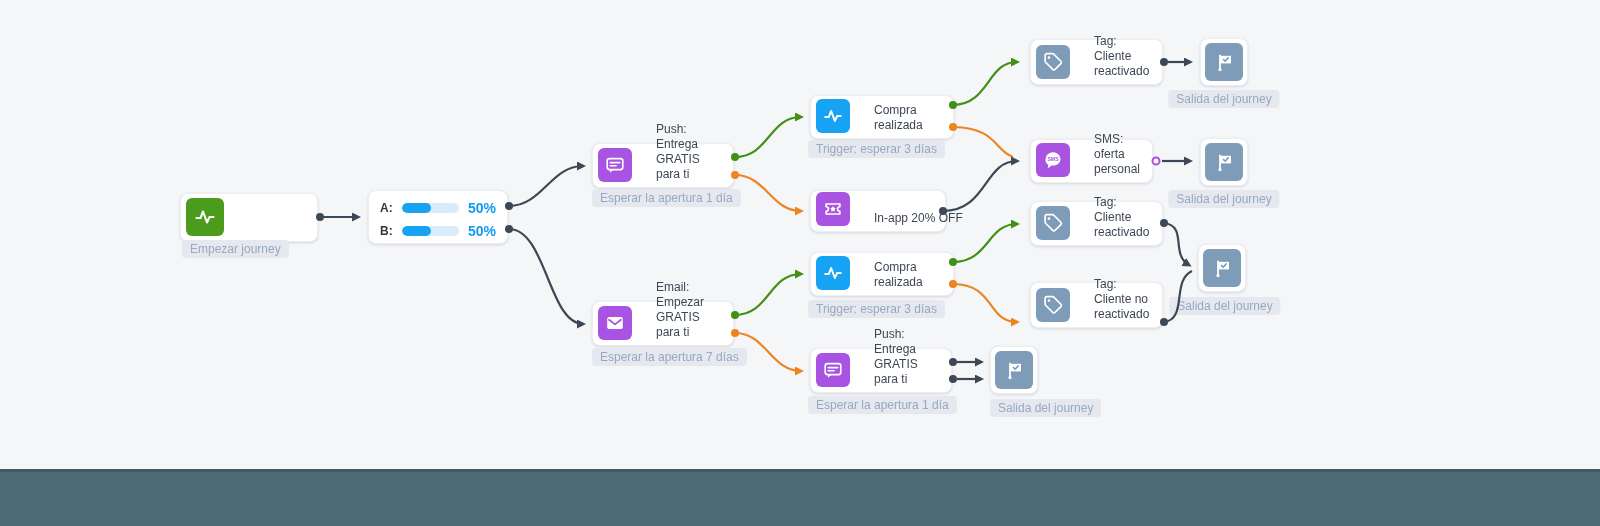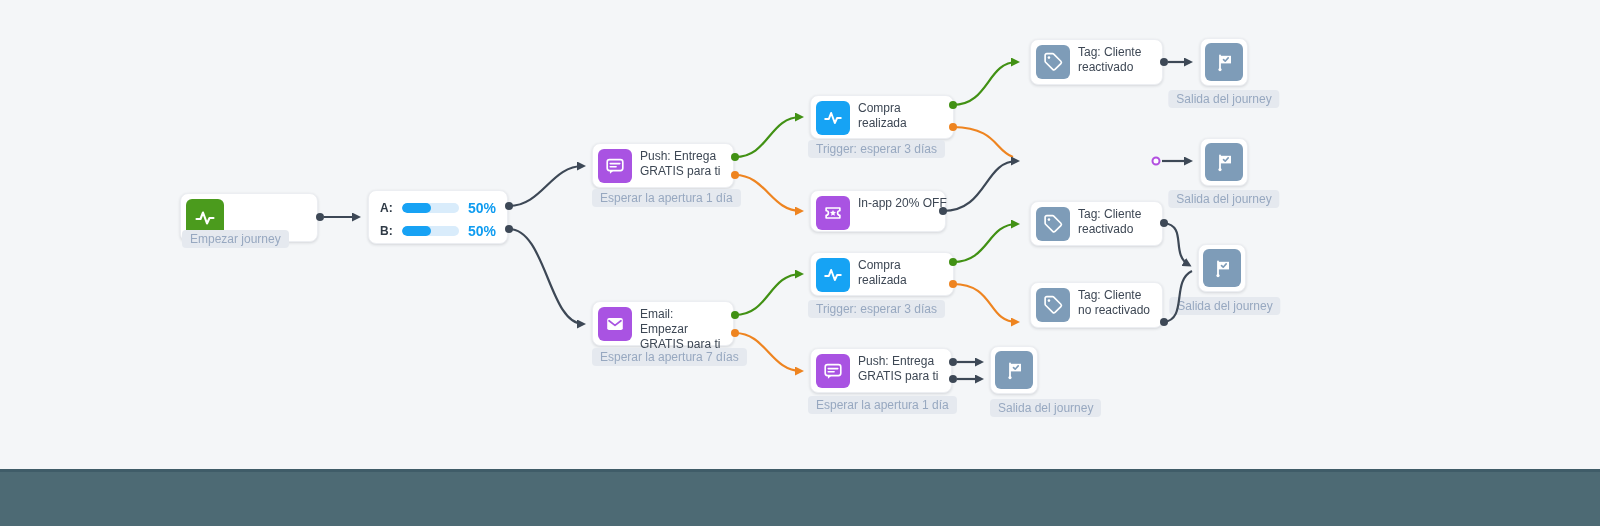--- a/index.html
+++ b/index.html
@@ -16,21 +16,21 @@
   .footer{position:absolute;left:0;bottom:0;width:100%;height:57px;background:var(--footer);border-top:3px solid var(--footer-edge)}
   .edges{position:absolute;left:0;top:0;pointer-events:none;z-index:3}
   .edges .port{pointer-events:auto}
   .edge{fill:none;stroke-width:2.2}
   .edge.dark{stroke:var(--edge-dark)}
   .edge.green{stroke:var(--edge-green)}
   .edge.orange{stroke:var(--edge-orange)}
   .mk-dark{fill:var(--edge-dark)} .mk-green{fill:var(--edge-green)} .mk-orange{fill:var(--edge-orange)}
   .port-dark{fill:var(--edge-dark)} .port-green{fill:var(--edge-green)} .port-orange{fill:var(--edge-orange)}
   .port-open{fill:#fff;stroke:var(--sms-ring);stroke-width:2}
-  .node{position:absolute;z-index:2;display:flex;align-items:flex-start;gap:8px;background:var(--card-bg);
+  .node{position:absolute;z-index:2;display:flex;align-items:flex-end;gap:24px;background:var(--card-bg);
         border:1px solid var(--card-border);border-radius:8px;box-shadow:0 1px 3px rgba(20,30,45,.14);
         padding:5px 6px 5px 5px;cursor:pointer}
   .node-title{font-size:12px;line-height:1.25;color:var(--title-text);font-weight:500;padding-right:4px}
   .node-title.nowrap{white-space:nowrap}
   .tile{flex:0 0 auto;border-radius:6px;display:flex;align-items:center;justify-content:center}
   .tile.sz34{width:34px;height:34px} .tile.sz38{width:38px;height:38px}
   .tile.green{background:var(--green-icon)} .tile.blue{background:var(--blue-icon)}
   .tile.purple{background:var(--purple-icon)} .tile.slate{background:var(--slate-icon)}
   .exit-card{position:absolute;z-index:2;width:48px;height:48px;background:var(--card-bg);border:1px solid var(--card-border);
         border-radius:8px;box-shadow:0 1px 3px rgba(20,30,45,.14);display:flex;align-items:center;justify-content:center;cursor:pointer}
@@ -103,21 +103,21 @@
     <circle class="port port-dark" cx="953" cy="379" r="4"></circle>
   </svg>
 
   <div class="node" style="left:180px;top:193px;width:138px;height:49px">
     <span class="tile sz38 green">
       <svg class="glyph" width="24" height="24" viewBox="0 0 24 24">
           <polyline points="3.5,13 7.5,13 10,6.5 14,17.5 16.5,12 20.5,12" fill="none" stroke="#fff" stroke-width="2.1" stroke-linecap="round" stroke-linejoin="round"></polyline>
         </svg>
     </span>
   </div>
-  <div class="badge" style="left:182px;top:230px">Empezar journey</div>
+  <div class="badge" style="left:182px;top:240px">Empezar journey</div>
 
   <div class="node split" style="left:368px;top:190px;height:54px">
     <div class="split-row">
       <span class="split-label">A:</span>
       <span class="bar">
           <span class="bar-fill" style="display: block; width: 50%;"></span>
         </span>
       <span class="split-pct">50%</span>
     </div>
     <div class="split-row">
@@ -177,20 +177,29 @@
       <svg class="glyph" width="24" height="24" viewBox="0 0 24 24">
         <line x1="8" y1="5.5" x2="8" y2="19" stroke="#fff" stroke-width="1.8" stroke-linecap="round"></line>
         <circle cx="8" cy="19.6" r="1.6" fill="#fff"></circle>
         <rect x="8" y="5.8" width="11" height="7.6" fill="#fff"></rect>
         <polyline points="11.5,9.6 13.2,11.2 16.2,7.9" fill="none" stroke="#7e9cb8" stroke-width="1.6" stroke-linecap="round" stroke-linejoin="round"></polyline>
       </svg>
     </span>
   </div>
   <div class="badge centered" style="left:1224px;top:90px">Salida del journey</div>
 
+  <div class="node" style="left:1030px;top:139px;width:123px;height:44px">
+    <span class="tile sz34 purple">
+      <svg class="glyph" width="22" height="22" viewBox="0 0 24 24">
+        <path d="M12 3.5 a8.2 7.3 0 0 1 8.2 7.3 a8.2 7.3 0 0 1 -8.2 7.3 h-1.5 l-4.2 2.9 .6 -3.7 a8.2 7.3 0 0 1 -3.1 -6.5 A8.2 7.3 0 0 1 12 3.5 Z" fill="#fff"></path>
+        <text x="12" y="13.2" text-anchor="middle" font-family="Liberation Sans, sans-serif" font-size="5.6" font-weight="bold" fill="#a953e2">SMS</text>
+      </svg>
+    </span>
+    <span class="node-title">SMS: oferta personal</span>
+  </div>
 
   <div class="exit-card" style="left:1200px;top:138px">
     <span class="tile sz38 slate">
       <svg class="glyph" width="24" height="24" viewBox="0 0 24 24">
         <line x1="8" y1="5.5" x2="8" y2="19" stroke="#fff" stroke-width="1.8" stroke-linecap="round"></line>
         <circle cx="8" cy="19.6" r="1.6" fill="#fff"></circle>
         <rect x="8" y="5.8" width="11" height="7.6" fill="#fff"></rect>
         <polyline points="11.5,9.6 13.2,11.2 16.2,7.9" fill="none" stroke="#7e9cb8" stroke-width="1.6" stroke-linecap="round" stroke-linejoin="round"></polyline>
       </svg>
     </span>

